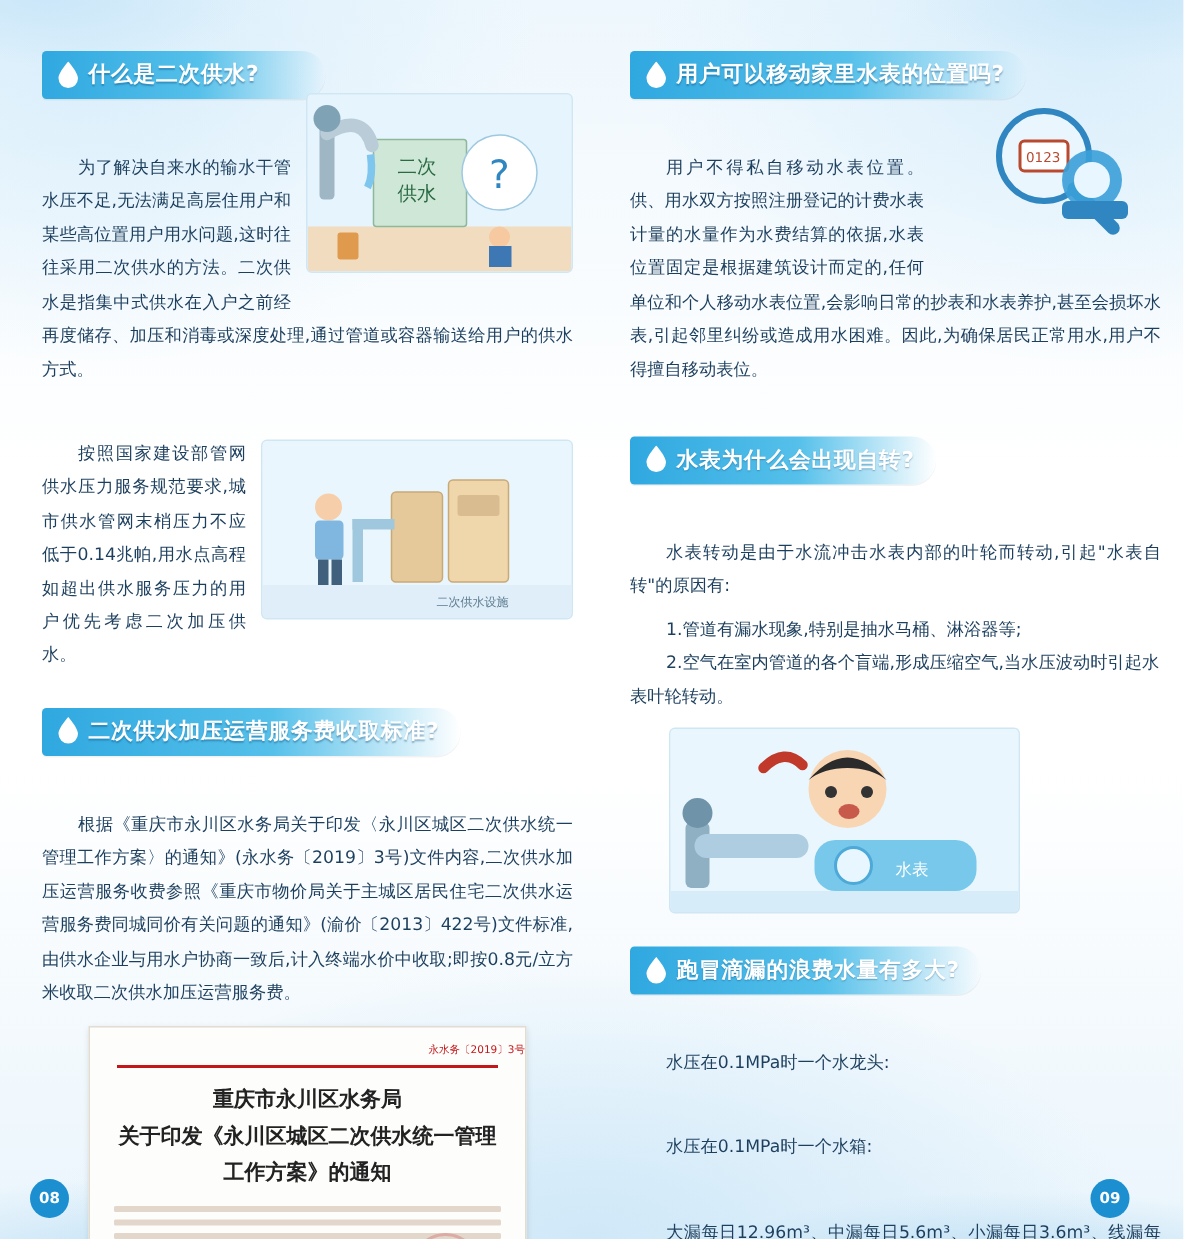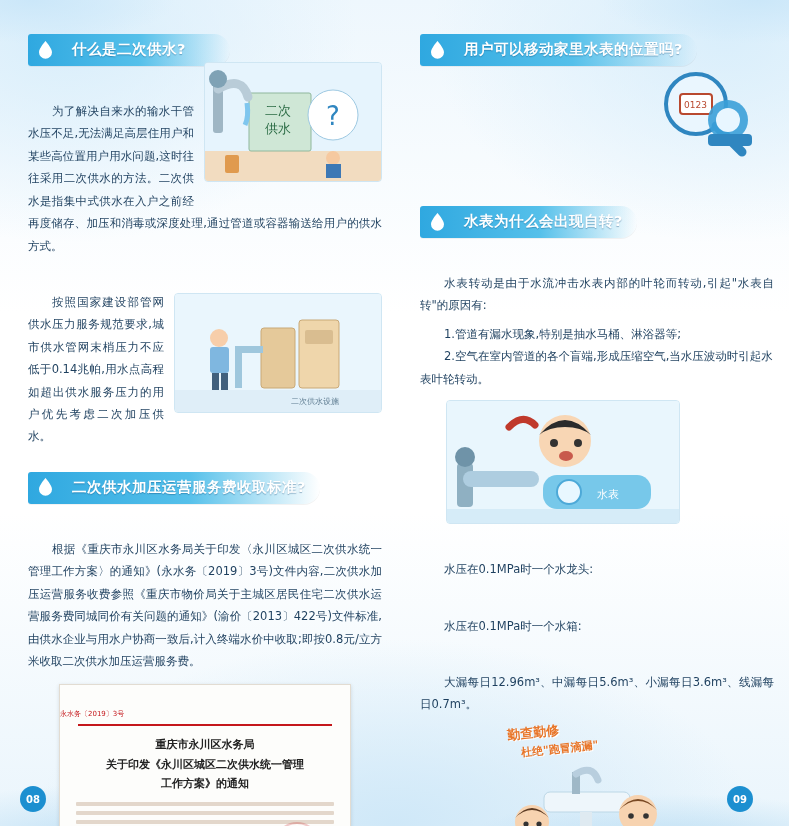--- a/index.html
+++ b/index.html
@@ -30,21 +30,21 @@
       radial-gradient(ellipse 200px 60px at 4% 0%, #cbe7f9 0%, rgba(203,231,249,0) 72%),
       radial-gradient(ellipse 220px 60px at 96% 0%, #cbe7f9 0%, rgba(203,231,249,0) 72%);
     pointer-events:none;
   }
   .col{position:absolute;top:0;width:354px;}
   .col-left{left:28px;}
   .col-right{left:420px;}
 
   .sec{margin-bottom:14px;}
   .sec-head{
-    display:flex;align-items:center;gap:19px;
+    display:flex;align-items:center;gap:6px;
     background:linear-gradient(90deg,#2fa8e0 0%, #55c0ea 55%, rgba(120,205,240,0) 100%);
     border-radius:3px 16px 16px 3px;
     padding:6px 14px 7px 10px;
     color:#ffffff;
     width:max-content;max-width:354px;
     box-shadow:0 1px 0 rgba(0,0,0,.05);
   }
   .sec-head.title-1{padding-right:44px;}
   .drop{
     width:15px;height:18px;flex:0 0 auto;display:block;
@@ -78,24 +78,24 @@
     text-align:center;
   }
   .ill-doc{
     width:290px;height:205px;margin:12px auto 0 auto;background:#fdfdfb;
     border:1px solid #e2dcd2;box-shadow:0 1px 4px rgba(0,0,0,.12);position:relative;overflow:hidden;
   }
   .doc-title{
     text-align:center;color:#c4171b;font-weight:bold;font-size:16px;
     letter-spacing:3px;margin-top:13px;
   }
-  .doc-sub{text-align:left;color:#c4171b;font-size:7px;margin-top:24px;}
+  .doc-sub{text-align:right;color:#c4171b;font-size:7px;margin-top:10px;}
   .doc-rule{height:2px;background:#c4171b;margin:5px 18px 0 18px;}
   .doc-h{
-    text-align:center;font-size:11px;color:#222;line-height:1.75;margin-top:9px;font-weight:bold;
+    text-align:center;font-size:14px;color:#222;line-height:1.75;margin-top:9px;font-weight:bold;
   }
   .doc-lines{margin:9px 16px 0 16px;}
   .doc-lines i{
     display:block;height:4px;background:#d9c9bb;opacity:.75;margin-bottom:5px;border-radius:1px;
   }
   .doc-seal{
     position:absolute;right:30px;bottom:22px;width:42px;height:42px;border-radius:50%;
     border:2px solid rgba(196,23,27,.45);opacity:.5;
   }
 
@@ -246,20 +246,21 @@
           <rect x="56" y="34" width="32" height="20" rx="3" fill="#ffffff" stroke="#b9492f" stroke-width="2"></rect>
           <text x="60" y="48" font-size="9" fill="#b9492f" font-family="DejaVu Sans">0123</text>
           <line x1="92" y1="66" x2="118" y2="92" stroke="#2f86c0" stroke-width="9" stroke-linecap="round"></line>
 
           <circle cx="104" cy="60" r="20" fill="#3ba0d8" opacity=".9"></circle>
           <circle cx="104" cy="60" r="12" fill="#e8f6ff"></circle>
           <rect x="84" y="74" width="44" height="12" rx="4" fill="#2f86c0"></rect>
         </svg>
       </div>
 
+      <p class="body indent">用户不得私自移动水表位置。供、用水双方按照注册登记的计费水表计量的水量作为水费结算的依据,水表位置固定是根据建筑设计而定的,任何单位和个人移动水表位置,会影响日常的抄表和水表养护,甚至会损坏水表,引起邻里纠纷或造成用水困难。因此,为确保居民正常用水,用户不得擅自移动表位。</p>
       <div class="clear"></div>
     </div>
 
     <div class="sec" style="margin-top:34px;">
       <div class="sec-head">
         <span class="drop">
           <svg width="15" height="18" viewBox="0 0 15 18">
               <path d="M7.5 0C7.5 0 1 7.2 1 11.2A6.5 6.5 0 0 0 14 11.2C14 7.2 7.5 0 7.5 0z" fill="#ffffff"></path>
             </svg>
         </span>
@@ -289,20 +290,28 @@
 
           <rect x="96" y="74" width="108" height="34" rx="14" fill="#77c8ea"></rect>
           <circle cx="122" cy="91" r="12" fill="#e8f7ff" stroke="#4da9d8" stroke-width="2"></circle>
           <text x="150" y="97" font-size="11" fill="#ffffff" font-family="DejaVu Sans">水表</text>
           <rect x="0" y="108" width="232" height="14" fill="#d6ecf8"></rect>
         </svg>
       </div>
     </div>
 
     <div class="sec" style="margin-top:22px;">
+      <div class="sec-head">
+        <span class="drop">
+          <svg width="15" height="18" viewBox="0 0 15 18">
+              <path d="M7.5 0C7.5 0 1 7.2 1 11.2A6.5 6.5 0 0 0 14 11.2C14 7.2 7.5 0 7.5 0z" fill="#ffffff"></path>
+            </svg>
+        </span>
+        <span class="sec-title">跑冒滴漏的浪费水量有多大?</span>
+      </div>
 
       <p class="body indent nm">水压在0.1MPa时一个水龙头:</p>
       <p class="body indent nm">水压在0.1MPa时一个水箱:</p>
       <p class="body indent nm">大漏每日12.96m³、中漏每日5.6m³、小漏每日3.6m³、线漏每日0.7m³。</p>
 
       <div class="ill-kids">
         <div class="slogan">
           <span>勤查勤修</span>
           <small>杜绝"跑冒滴漏"</small>
         </div>

